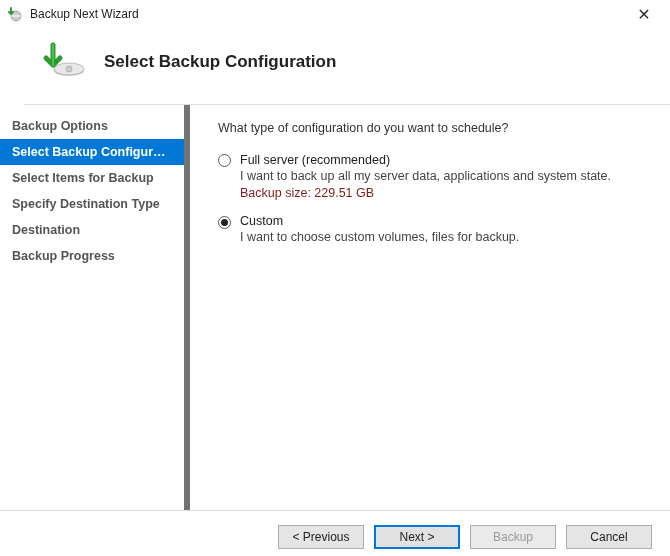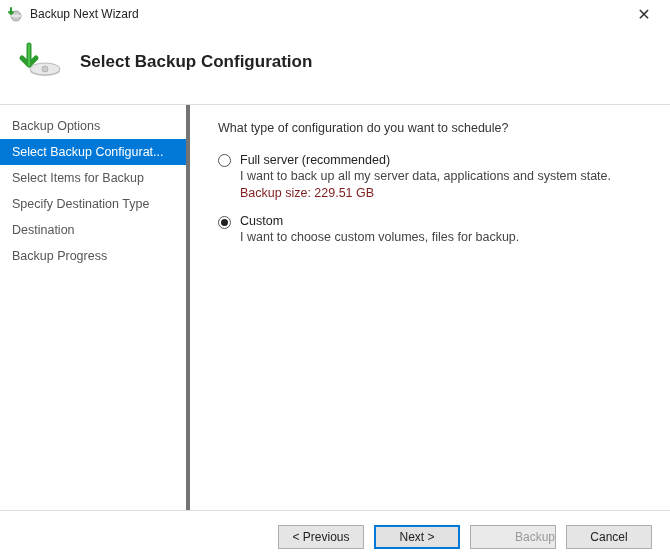--- a/index.html
+++ b/index.html
@@ -20,31 +20,33 @@
       background: #fff;
     }
     .titlebar .icon-slot { width: 18px; height: 18px; margin-right: 6px; display:flex; align-items:center; justify-content:center;}
     .titlebar .title { flex: 1; font-size: 12px; color: #222; }
     .titlebar .close { width: 40px; text-align: center; font-size: 16px; cursor: pointer; font-family: Arial, sans-serif;}
     .header {
       display: flex;
       align-items: center;
       padding: 10px 36px 18px 16px;
       border-bottom: 1px solid #ddd;
+      margin-left: 24px;
     }
     .header .big-icon { width: 48px; height: 48px; margin-right: 16px; display:flex; align-items:center; justify-content:center;}
     .header h1 { font-size: 17px; font-weight: 600; color: #222; }
     .body {
       display: flex;
       height: 405px;
     }
     .sidebar {
       width: 190px;
       padding-top: 8px;
-      border-right: 4px solid #737373;
+      border-right: 6px solid #737373;
+      font-weight: bold;
     }
     .nav-item {
       padding: 6px 12px;
       font-size: 12.5px;
       color: #555;
       cursor: default;
       white-space: nowrap;
       overflow: hidden;
       text-overflow: ellipsis;
     }
@@ -88,21 +90,21 @@
       min-width: 86px;
       height: 24px;
       border: 1px solid #adadad;
       background: #e5e5e5;
       font-size: 12px;
       color: #222;
       cursor: pointer;
       font-family: inherit;
     }
     .btn.primary { border: 2px solid #0078d7; background: #e1e1e1; }
-    .btn.disabled { color: #9a9a9a; background: #eaeaea; cursor: default; text-align: right; }
+    .btn.disabled { color: #9a9a9a; background: #eaeaea; cursor: default; }
   </style>
 </head>
 <body>
 
 <div class="titlebar">
   <span class="icon-slot">
     <svg width="16" height="16" viewBox="0 0 16 16">
       <circle cx="9" cy="10" r="5" fill="#c9c9c9" stroke="#888" stroke-width="0.7"></circle>
       <ellipse cx="9" cy="10" rx="5" ry="1.4" fill="#e6e6e6"></ellipse>
       <path d="M4 2 L4 8 L2 6 M4 8 L6 6" stroke="#2e9b2e" stroke-width="2" fill="none" stroke-linecap="round" stroke-linejoin="round"></path>

